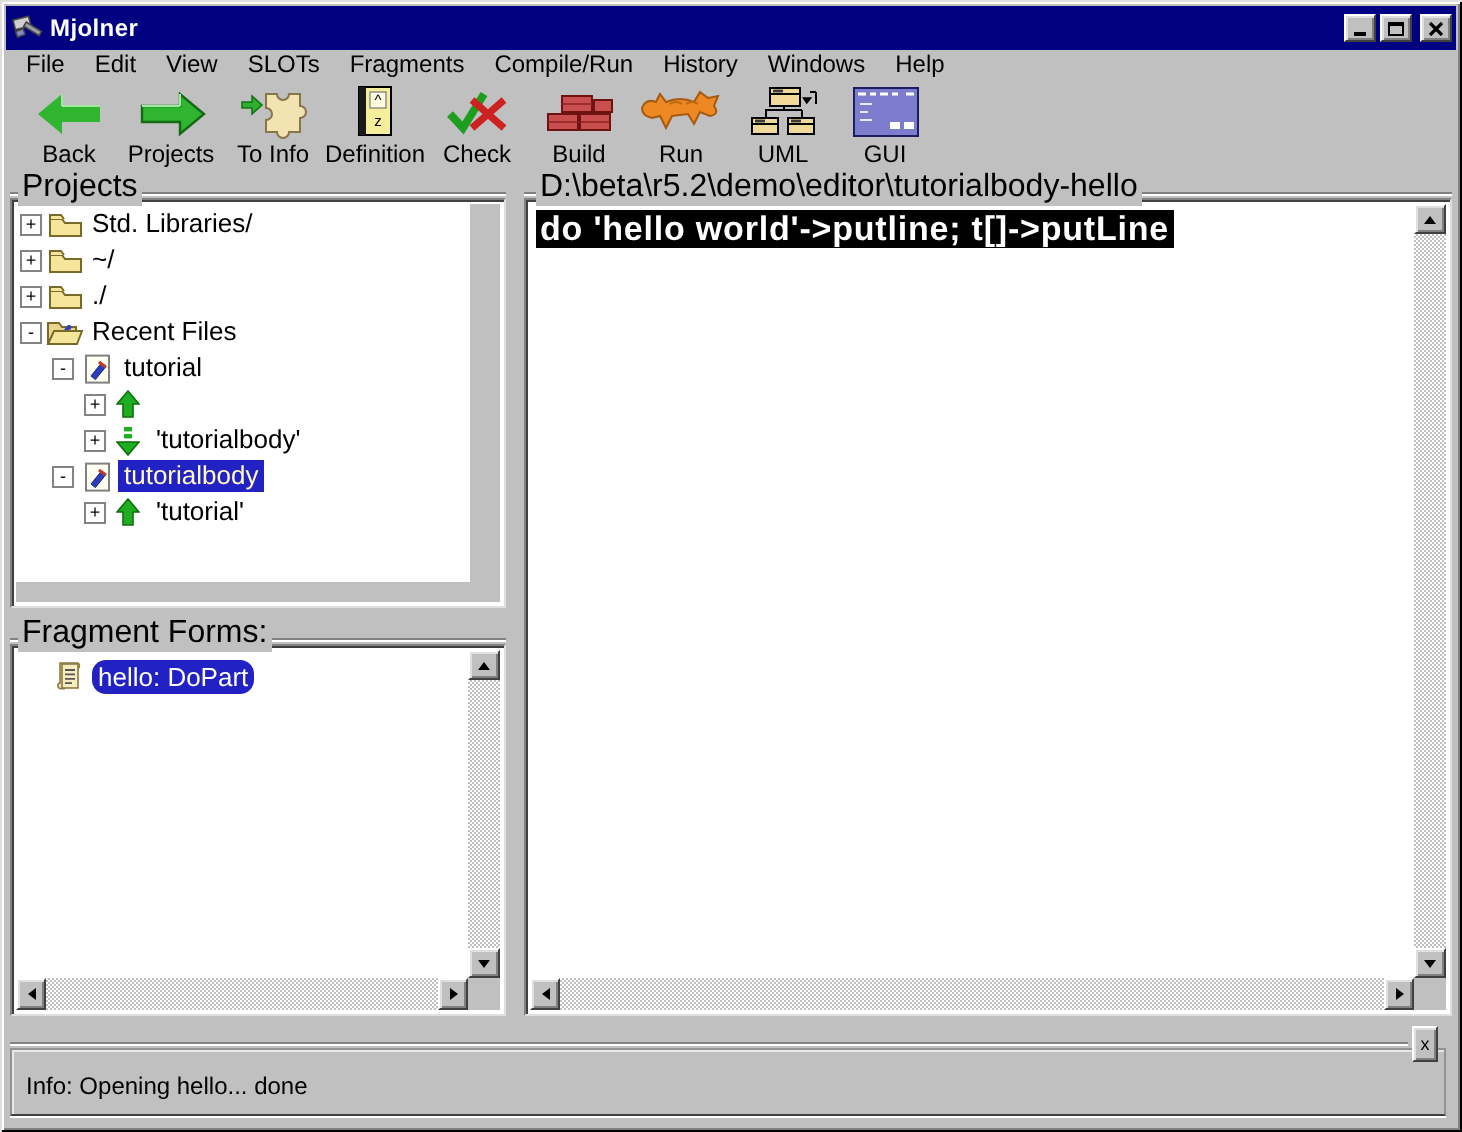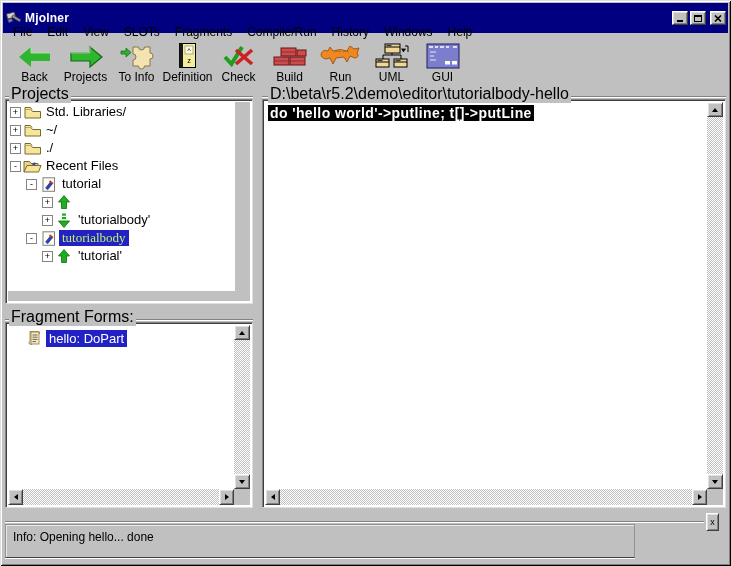--- a/index.html
+++ b/index.html
@@ -1,21 +1,21 @@
 <!DOCTYPE html>
 <html style="--titlebar: #000080; --selection: #2222c4; --editor-selection-bg: #000000; --window-bg: #c0c0c0; --content-bg: #ffffff; --arrow-green: #21a521; --brick-red: #c94f4f; --cat-orange: #e8821e;"><head>
 <meta charset="utf-8">
 <style>
   html,body{margin:0;padding:0;width:731px;height:566px;overflow:hidden;
     font-family:"Liberation Sans",sans-serif;font-size:12px;color:#000;background:#c0c0c0;}
   *{box-sizing:border-box;}
   .window{position:absolute;inset:0;background:#c0c0c0;
     box-shadow:inset 1px 1px 0 #dfdfdf,inset -1px -1px 0 #000,inset 2px 2px 0 #fff,inset -2px -2px 0 #808080;}
   
-  .titlebar{position:absolute;left:3px;top:3px;right:3px;height:30px;
+  .titlebar{position:absolute;left:3px;top:3px;right:3px;height:22px;
     background:var(--titlebar,#000080);color:#fff;display:flex;align-items:center;padding:0 2px;}
   .app-icon{width:16px;height:14px;margin:0 3px 0 1px;display:flex;align-items:center;}
   .title-text{font-weight:bold;font-size:12px;letter-spacing:.2px;}
   .win-controls{margin-left:auto;display:flex;gap:2px;align-items:center;}
   .win-btn{width:16px;height:14px;background:#c0c0c0;position:relative;
     border:1px solid;border-color:#fff #404040 #404040 #fff;
     box-shadow:inset 1px 1px 0 #dfdfdf,inset -1px -1px 0 #808080;
     display:flex;align-items:center;justify-content:center;padding:0;}
   .win-btn.close{margin-left:2px;}
   .g-min{width:6px;height:2px;background:#000;margin-top:6px;}
@@ -39,29 +39,29 @@
     box-shadow:inset 1px 1px 0 #404040,inset -1px -1px 0 #fff;}
   
   .tree{padding-top:3px;position:relative;overflow:hidden;}
   .gray-right{position:absolute;top:2px;right:2px;bottom:2px;width:15px;background:#c0c0c0;z-index:1;}
   .gray-bottom{position:absolute;left:2px;right:2px;bottom:2px;height:10px;background:#c0c0c0;z-index:1;}
   .tree-row{height:18px;display:flex;align-items:center;font-size:13px;white-space:nowrap;}
   .expander{width:11px;height:11px;flex:0 0 11px;border:1px solid #848484;background:#fff;
     font:9px/9px "Liberation Sans",sans-serif;display:inline-flex;align-items:center;justify-content:center;}
   .tree-ico{width:20px;display:inline-flex;justify-content:center;align-items:center;margin:0 1px;}
   .tree-label{padding:0 3px;line-height:16px;}
-  .tree-label.selected{background:var(--selection,#2222c4);color:#bef264;font-family:Liberation Serif, serif;}
+  .tree-label.selected{background:var(--selection,#2222c4);color:#fef9c3;}
   
   .frag-row{display:flex;align-items:center;height:20px;padding-left:19px;margin-top:5px;font-size:13px;}
   .frag-ico{width:18px;display:inline-flex;justify-content:center;margin-right:3px;}
   .frag-label{padding:0 3px;line-height:17px;}
-  .frag-label.selected{background:var(--selection,#2222c4);color:#fff;}
+  .frag-label.selected{background:var(--selection,#2222c4);color:#fff;border-radius:7px;}
   
   .editor-area{position:absolute;left:2px;top:2px;right:18px;bottom:18px;background:#fff;overflow:hidden;}
-  .editor-line{margin:3px 0 0 3px;font-size:14px;font-weight:bold;letter-spacing:.4px;white-space:nowrap;}
+  .editor-line{margin:3px 0 0 3px;font-size:17px;font-weight:bold;letter-spacing:.4px;white-space:nowrap;}
   .editor-line .sel{background:var(--editor-selection-bg,#000);color:#fff;padding:0 2px;}
   
   .sb-v{position:absolute;top:2px;right:2px;bottom:18px;width:16px;display:flex;flex-direction:column;}
   .sb-h{position:absolute;left:2px;bottom:2px;right:18px;height:16px;display:flex;}
   .sb-corner{position:absolute;right:2px;bottom:2px;width:16px;height:16px;background:#c0c0c0;}
   .sb-btn{flex:0 0 15px;width:16px;height:15px;background:#c0c0c0;
     border:1px solid;border-color:#fff #404040 #404040 #fff;
     box-shadow:inset 1px 1px 0 #dfdfdf,inset -1px -1px 0 #808080;
     display:flex;align-items:center;justify-content:center;}
   .sb-h .sb-btn{width:15px;height:16px;flex-basis:15px;}
@@ -69,23 +69,23 @@
     background-image:conic-gradient(#c0c0c0 0 25%,#fff 0 50%,#c0c0c0 0 75%,#fff 0);background-size:2px 2px;}
   .tri-up{width:0;height:0;border-left:3.5px solid transparent;border-right:3.5px solid transparent;border-bottom:4px solid #000;}
   .tri-down{width:0;height:0;border-left:3.5px solid transparent;border-right:3.5px solid transparent;border-top:4px solid #000;}
   .tri-left{width:0;height:0;border-top:3.5px solid transparent;border-bottom:3.5px solid transparent;border-right:4px solid #000;}
   .tri-right{width:0;height:0;border-top:3.5px solid transparent;border-bottom:3.5px solid transparent;border-left:4px solid #000;}
   
   .status-close{position:absolute;left:706px;top:513px;width:13px;height:18px;background:#c0c0c0;
     border:1px solid;border-color:#fff #404040 #404040 #fff;
     box-shadow:inset 1px 1px 0 #dfdfdf,inset -1px -1px 0 #808080;
     font:9px/9px "Liberation Sans",sans-serif;text-align:center;padding:1px 0 0 0;z-index:3;}
-  .info-box{position:absolute;left:5px;top:524px;width:630px;height:34px;background:#c0c0c0;
+  .info-box{position:absolute;left:5px;top:524px;width:718px;height:34px;background:#c0c0c0;
     border:1px solid #929292;border-bottom:1px solid #404040;
-    box-shadow:inset 1px 1px 0 #e8e8e8,0 1px 0 #fff;padding:5px 0 0 7px;font-size:12px;}
+    box-shadow:inset 1px 1px 0 #e8e8e8,0 1px 0 #fff;padding:11px 0 0 7px;font-size:12px;}
   .icon{display:inline-flex;}
   svg{display:block;}
 </style>
 </head>
 <body>
 
 <div class="window">
 
   <div class="titlebar">
     <span class="app-icon icon">

